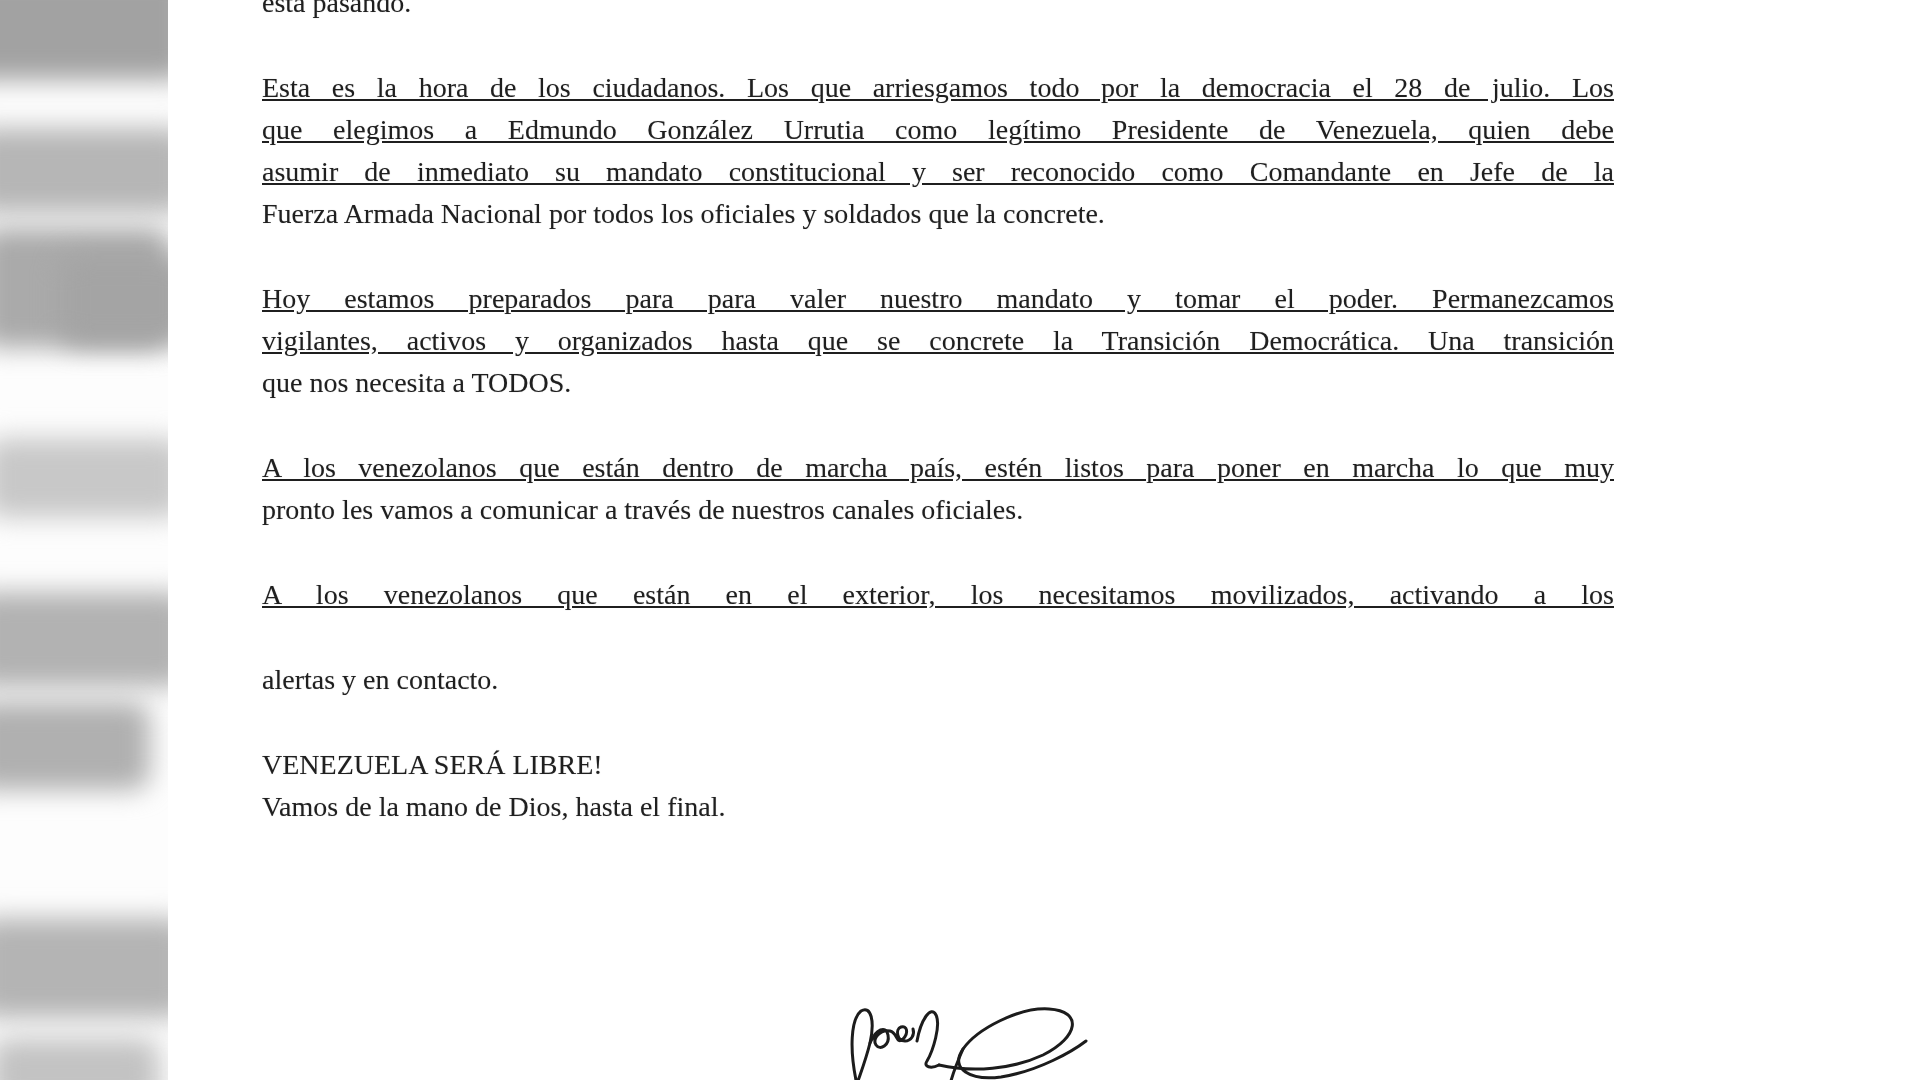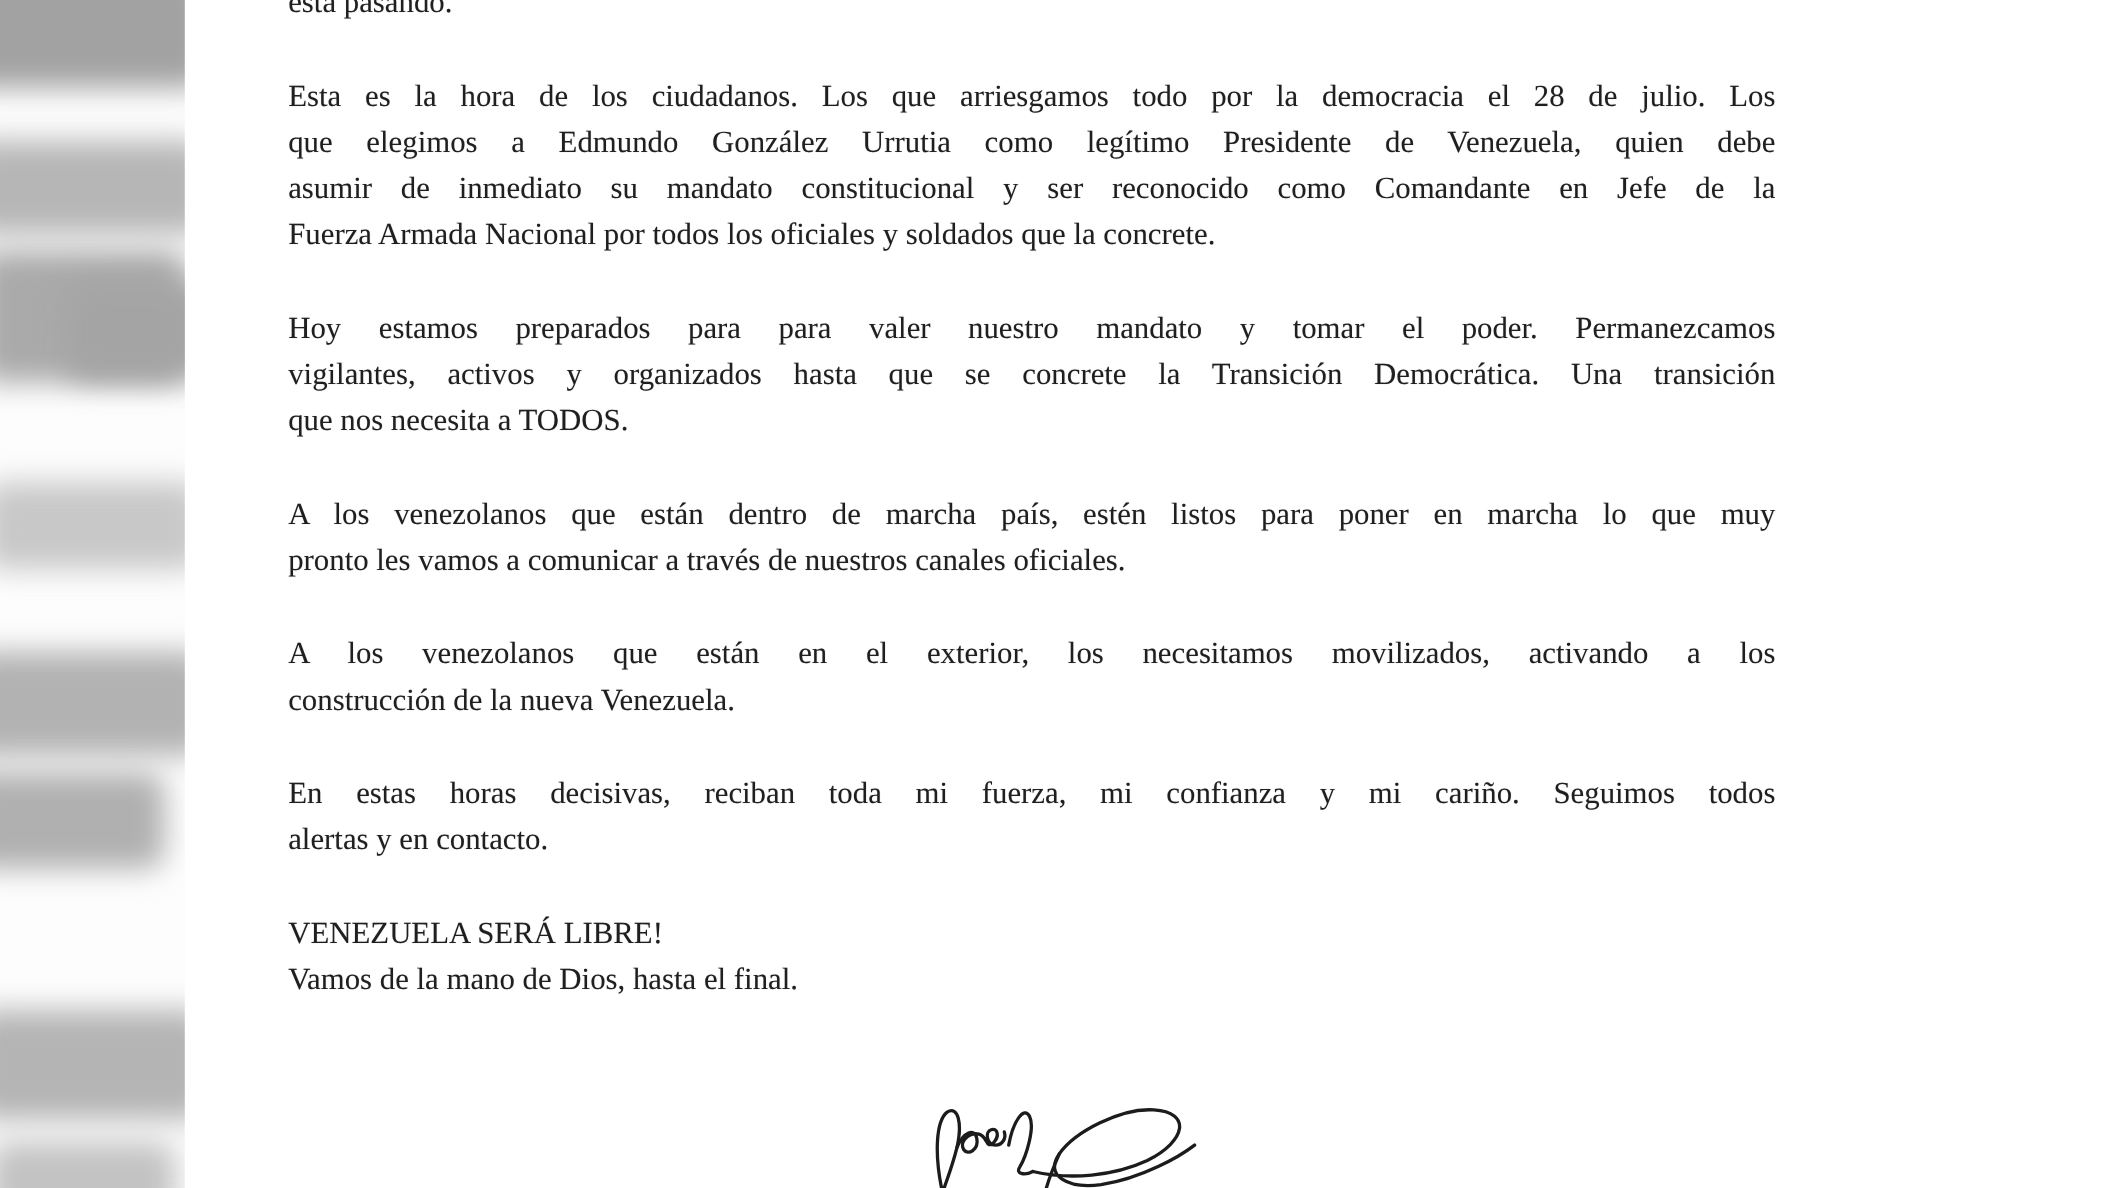--- a/index.html
+++ b/index.html
@@ -18,21 +18,21 @@
   
   .letter{
     position:absolute;left:262px;top:0;width:1352px;
     color:var(--text,#1f1f1f);
     font-size:28px;line-height:42px;
     text-shadow:0 0 1px rgba(20,20,20,.28);
   }
   .para{margin:0 0 43px 0;}
   .para.partial{margin-top:-18px;}
   .line{height:42px;line-height:42px;white-space:nowrap;}
-  .line.just{text-align:justify;text-align-last:justify;text-justify:inter-word;white-space:normal;}
+  .line.just{text-align:justify;text-align-last:justify;text-justify:inter-word;white-space:normal;text-decoration:underline;}
   .signature{position:absolute;left:843px;top:985px;width:245px;height:100px;}
   .signature svg{display:block;}
 </style>
 </head>
 <body>
 
 <div class="stage">
 
   <div class="blur-strip left">
     <div class="blob" style="left:-40px;top:-30px;width:230px;height:110px;background:#a2a2a2;"></div>
@@ -71,24 +71,22 @@
           <div class="line just">Hoy estamos preparados para para valer nuestro mandato y tomar el poder. Permanezcamos</div>
           <div class="line just">vigilantes, activos y organizados hasta que se concrete la Transición Democrática. Una transición</div>
           <div class="line">que nos necesita a TODOS.</div>
         </div>
         <div class="para">
           <div class="line just">A los venezolanos que están dentro de marcha país, estén listos para poner en marcha lo que muy</div>
           <div class="line">pronto les vamos a comunicar a través de nuestros canales oficiales.</div>
         </div>
         <div class="para">
           <div class="line just">A los venezolanos que están en el exterior, los necesitamos movilizados, activando a los</div>
-          <div class="line">construcción de la nueva Venezuela.</div>
         </div>
         <div class="para">
-          <div class="line just">En estas horas decisivas, reciban toda mi fuerza, mi confianza y mi cariño. Seguimos todos</div>
           <div class="line">alertas y en contacto.</div>
         </div>
         <div class="para">
           <div class="line">VENEZUELA SERÁ LIBRE!</div>
           <div class="line">Vamos de la mano de Dios, hasta el final.</div>
         </div>
       </div>
   </div>
 
   <div class="signature">

